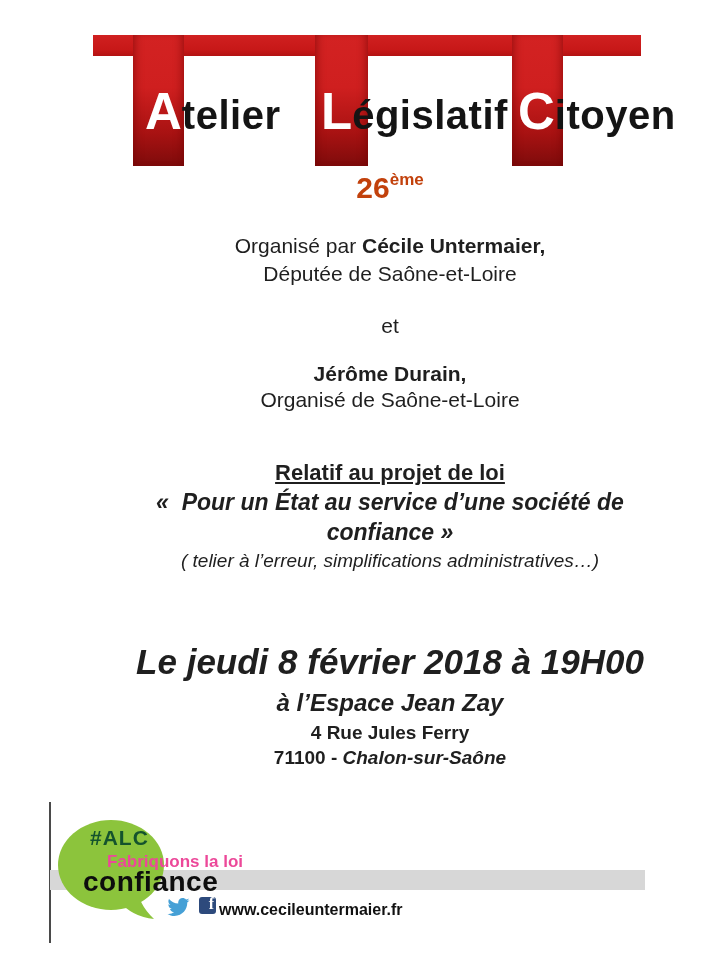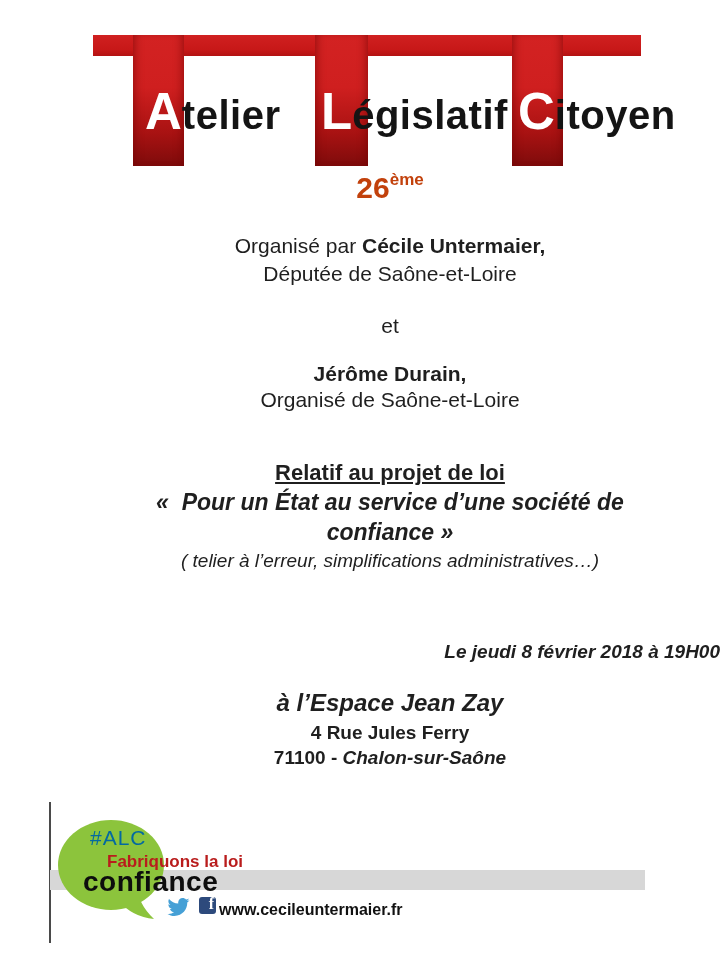--- a/index.html
+++ b/index.html
@@ -27,33 +27,33 @@
   .edition sup{font-size:17px;position:relative;top:-2px;}
   .org1{top:233px;font-size:21px;}
   .org2{top:261px;font-size:21px;}
   .conj{top:313px;font-size:21px;}
   .name2{top:361px;font-size:21px;font-weight:bold;}
   .role2{top:387px;font-size:21px;}
   .relatif{top:460px;font-size:22px;font-weight:bold;text-decoration:underline;}
   .quote1{top:489px;font-size:23px;font-weight:bold;font-style:italic;white-space:pre;}
   .quote2{top:519px;font-size:23px;font-weight:bold;font-style:italic;}
   .note{top:550px;font-size:19px;font-style:italic;white-space:pre;}
-  .date{top:641px;font-size:19px;font-weight:bold;font-style:italic;text-align:right;}
+  .date{top:641px;font-size:35px;font-weight:bold;font-style:italic;}
   .venue{top:689px;font-size:24px;font-weight:bold;font-style:italic;}
   .street{top:722px;font-size:19px;font-weight:bold;}
   .city{top:747px;font-size:19px;font-weight:bold;}
   .city .it{font-style:italic;}
   b{font-weight:bold;}
 
   
   .vline{position:absolute;left:49px;top:802px;width:2px;height:141px;background:#4a4a4a;}
   .band{position:absolute;left:50px;top:870px;width:595px;height:20px;background:var(--band-gray,#d7d7d7);}
   .bubble{position:absolute;left:58px;top:820px;width:110px;height:100px;z-index:1;}
-  .hashtag{position:absolute;left:90px;top:826px;font-size:21px;font-weight:normal;color:#0369a1;z-index:2;letter-spacing:1px;}
-  .tagline1{position:absolute;left:107px;top:852px;font-size:17px;font-weight:600;color:#b91c1c;z-index:2;}
+  .hashtag{position:absolute;left:90px;top:826px;font-size:21px;font-weight:bold;color:#14532d;z-index:2;letter-spacing:1px;}
+  .tagline1{position:absolute;left:107px;top:852px;font-size:17px;font-weight:600;color:#ec4899;z-index:2;}
   .tagline2{position:absolute;left:83px;top:866px;font-size:28px;font-weight:bold;color:#0d0d0d;z-index:2;letter-spacing:.5px;}
   .tw{position:absolute;left:165px;top:896px;width:27px;height:22px;z-index:2;cursor:pointer;}
   .fb{position:absolute;left:199px;top:897px;width:17px;height:17px;background:var(--facebook-navy,#2d4a7c);
       border-radius:3px;z-index:2;cursor:pointer;overflow:hidden;}
   .fb span{position:absolute;right:2px;top:-2px;color:#fff;font-weight:bold;font-size:16px;font-family:"Liberation Serif",serif;}
   .url{position:absolute;left:219px;top:901px;font-size:16px;font-weight:bold;color:#111;z-index:2;}
 </style>
 </head>
 <body>
 

